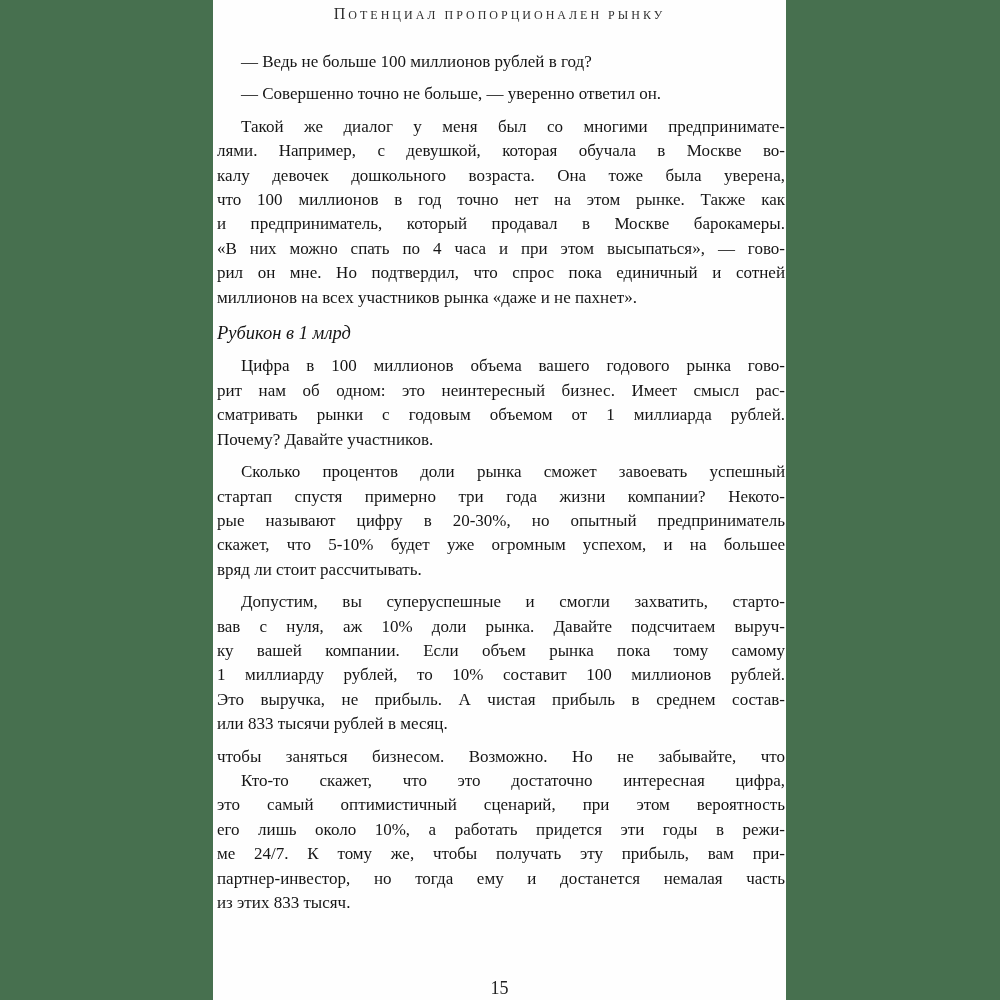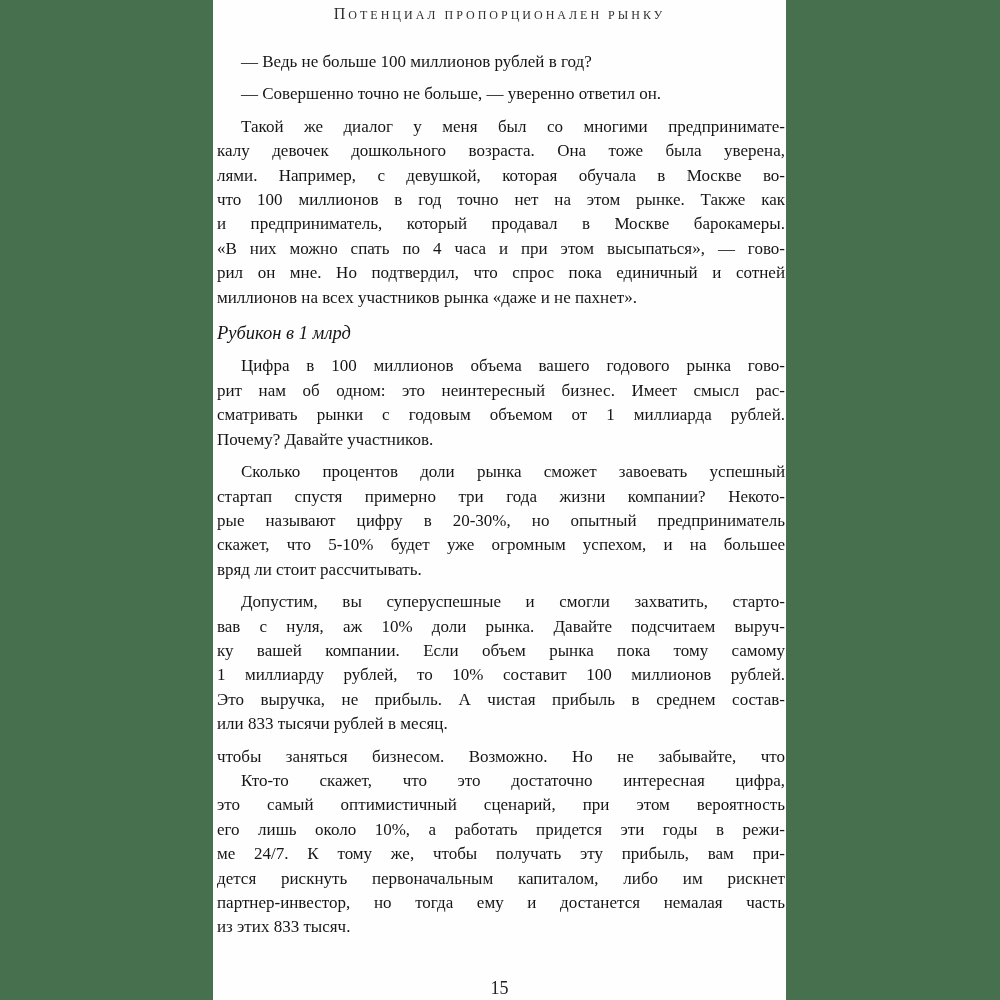--- a/index.html
+++ b/index.html
@@ -70,22 +70,22 @@
 
   <div class="text-column">
       <div class="para">
         <div class="line first last">— Ведь не больше 100 миллионов рублей в год?</div>
       </div>
       <div class="para">
         <div class="line first last">— Совершенно точно не больше, — уверенно ответил он.</div>
       </div>
       <div class="para">
         <div class="line first">Такой же диалог у меня был со многими предпринимате-</div>
+        <div class="line">лями. Например, с девушкой, которая обучала в Москве во-</div>
         <div class="line">калу девочек дошкольного возраста. Она тоже была уверена,</div>
-        <div class="line">лями. Например, с девушкой, которая обучала в Москве во-</div>
         <div class="line">что 100 миллионов в год точно нет на этом рынке. Также как</div>
         <div class="line">и предприниматель, который продавал в Москве барокамеры.</div>
         <div class="line">«В них можно спать по 4 часа и при этом высыпаться», — гово-</div>
         <div class="line">рил он мне. Но подтвердил, что спрос пока единичный и сотней</div>
         <div class="line last">миллионов на всех участников рынка «даже и не пахнет».</div>
       </div>
       <div class="subheading">Рубикон в 1 млрд</div>
       <div class="para">
         <div class="line first">Цифра в 100 миллионов объема вашего годового рынка гово-</div>
         <div class="line">рит нам об одном: это неинтересный бизнес. Имеет смысл рас-</div>
@@ -106,20 +106,19 @@
         <div class="line">1 миллиарду рублей, то 10% составит 100 миллионов рублей.</div>
         <div class="line">Это выручка, не прибыль. А чистая прибыль в среднем состав-</div>
         <div class="line last">или 833 тысячи рублей в месяц.</div>
       </div>
       <div class="para">
         <div class="line">чтобы заняться бизнесом. Возможно. Но не забывайте, что</div>
         <div class="line first">Кто-то скажет, что это достаточно интересная цифра,</div>
         <div class="line">это самый оптимистичный сценарий, при этом вероятность</div>
         <div class="line">его лишь около 10%, а работать придется эти годы в режи-</div>
         <div class="line">ме 24/7. К тому же, чтобы получать эту прибыль, вам при-</div>
-        <div class="line">дется рискнуть первоначальным капиталом, либо им рискнет</div>
         <div class="line">партнер-инвестор, но тогда ему и достанется немалая часть</div>
         <div class="line last">из этих 833 тысяч.</div>
       </div>
     </div>
 
   <div class="page-number">15</div>
 </div>
 
 </body></html>

